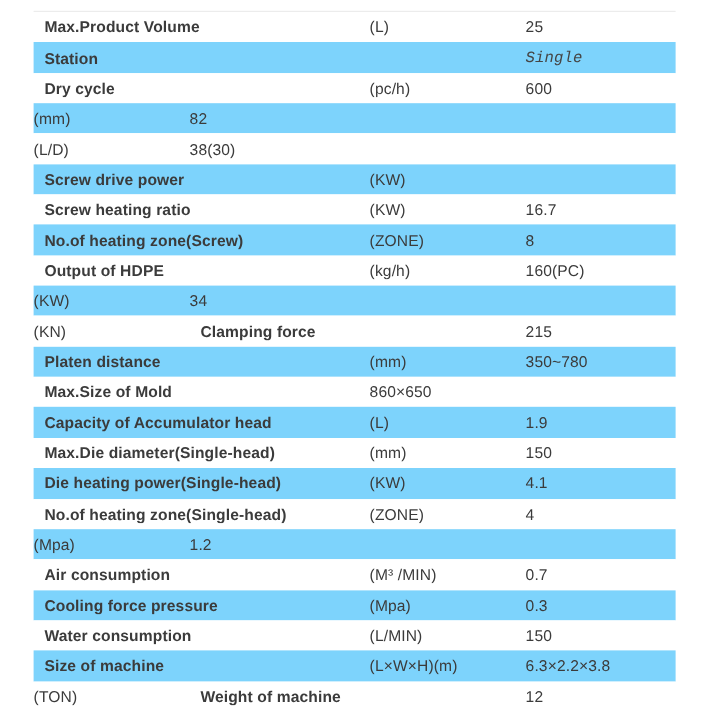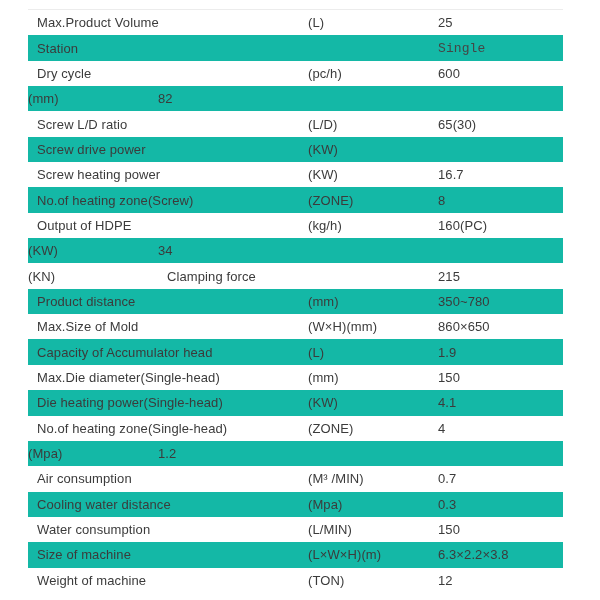--- a/index.html
+++ b/index.html
@@ -18,44 +18,46 @@
     width: 535px;
     border-top: 1px solid #ececec;
   }
   .row {
     display: flex;
     align-items: center;
     height: 25.35px;
     background: #ffffff;
   }
   .row.alt {
-    background: #14b8a6;
+    background: #7dd3fc;
   }
   .cell {
     font-size: 13px;
     color: #3b3b3b;
     white-space: nowrap;
     overflow: hidden;
     letter-spacing: 0.1px;
   }
   .c-name {
     width: 280px;
     padding-left: 9px;
     box-sizing: border-box;
+    font-weight: bold;
   }
   .c-unit {
     width: 130px;
   }
   .c-value {
     flex: 1;
   }
   .c-value.mono {
     font-family: "Liberation Mono", monospace;
     font-size: 13px;
     color: #454545;
+    font-style: italic;
   }
 </style>
 </head>
 <body>
 
 <div class="spec-table" id="spec-table">
     <div class="row">
       <div class="cell c-name">Max.Product Volume</div>
       <div class="cell c-unit">(L)</div>
       <div class="cell c-value">25</div>
@@ -68,31 +70,30 @@
     <div class="row">
       <div class="cell c-name">Dry cycle</div>
       <div class="cell c-unit">(pc/h)</div>
       <div class="cell c-value">600</div>
     </div>
     <div class="row alt">
       <div class="cell c-unit">(mm)</div>
       <div class="cell c-value">82</div>
     </div>
     <div class="row">
-      <div class="cell c-name">Screw L/D ratio</div>
       <div class="cell c-unit">(L/D)</div>
-      <div class="cell c-value">65(30)</div>
+      <div class="cell c-value">38(30)</div>
     </div>
     <div class="row alt">
       <div class="cell c-name">Screw drive power</div>
       <div class="cell c-unit">(KW)</div>
       <div class="cell c-value"></div>
     </div>
     <div class="row">
-      <div class="cell c-name">Screw heating power</div>
+      <div class="cell c-name">Screw heating ratio</div>
       <div class="cell c-unit">(KW)</div>
       <div class="cell c-value">16.7</div>
     </div>
     <div class="row alt">
       <div class="cell c-name">No.of heating zone(Screw)</div>
       <div class="cell c-unit">(ZONE)</div>
       <div class="cell c-value">8</div>
     </div>
     <div class="row">
       <div class="cell c-name">Output of HDPE</div>
@@ -102,27 +103,26 @@
     <div class="row alt">
       <div class="cell c-unit">(KW)</div>
       <div class="cell c-value">34</div>
     </div>
     <div class="row">
       <div class="cell c-unit">(KN)</div>
       <div class="cell c-name">Clamping force</div>
       <div class="cell c-value">215</div>
     </div>
     <div class="row alt">
-      <div class="cell c-name">Product distance</div>
+      <div class="cell c-name">Platen distance</div>
       <div class="cell c-unit">(mm)</div>
       <div class="cell c-value">350~780</div>
     </div>
     <div class="row">
       <div class="cell c-name">Max.Size of Mold</div>
-      <div class="cell c-unit">(W×H)(mm)</div>
       <div class="cell c-value">860×650</div>
     </div>
     <div class="row alt">
       <div class="cell c-name">Capacity of Accumulator head</div>
       <div class="cell c-unit">(L)</div>
       <div class="cell c-value">1.9</div>
     </div>
     <div class="row">
       <div class="cell c-name">Max.Die diameter(Single-head)</div>
       <div class="cell c-unit">(mm)</div>
@@ -141,32 +141,32 @@
     <div class="row alt">
       <div class="cell c-unit">(Mpa)</div>
       <div class="cell c-value">1.2</div>
     </div>
     <div class="row">
       <div class="cell c-name">Air consumption</div>
       <div class="cell c-unit">(M³ /MIN)</div>
       <div class="cell c-value">0.7</div>
     </div>
     <div class="row alt">
-      <div class="cell c-name">Cooling water distance</div>
+      <div class="cell c-name">Cooling force pressure</div>
       <div class="cell c-unit">(Mpa)</div>
       <div class="cell c-value">0.3</div>
     </div>
     <div class="row">
       <div class="cell c-name">Water consumption</div>
       <div class="cell c-unit">(L/MIN)</div>
       <div class="cell c-value">150</div>
     </div>
     <div class="row alt">
       <div class="cell c-name">Size of machine</div>
       <div class="cell c-unit">(L×W×H)(m)</div>
       <div class="cell c-value">6.3×2.2×3.8</div>
     </div>
     <div class="row">
+      <div class="cell c-unit">(TON)</div>
       <div class="cell c-name">Weight of machine</div>
-      <div class="cell c-unit">(TON)</div>
       <div class="cell c-value">12</div>
     </div>
   </div>
 
 </body></html>

